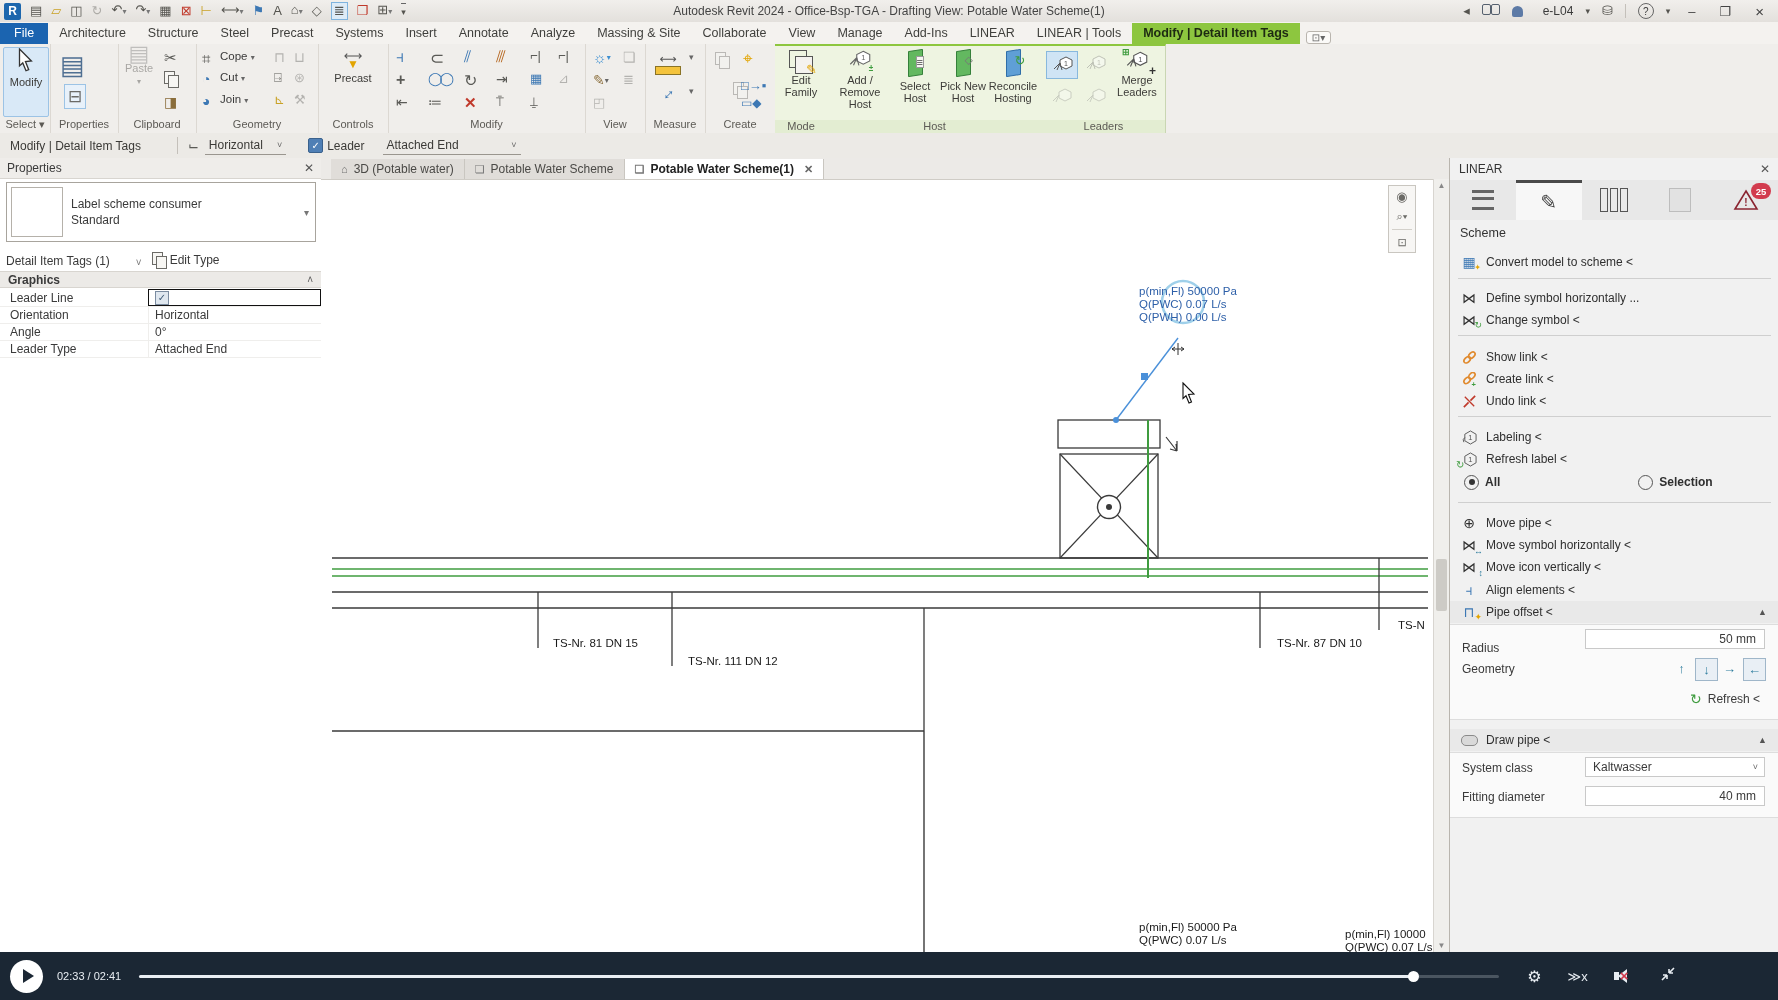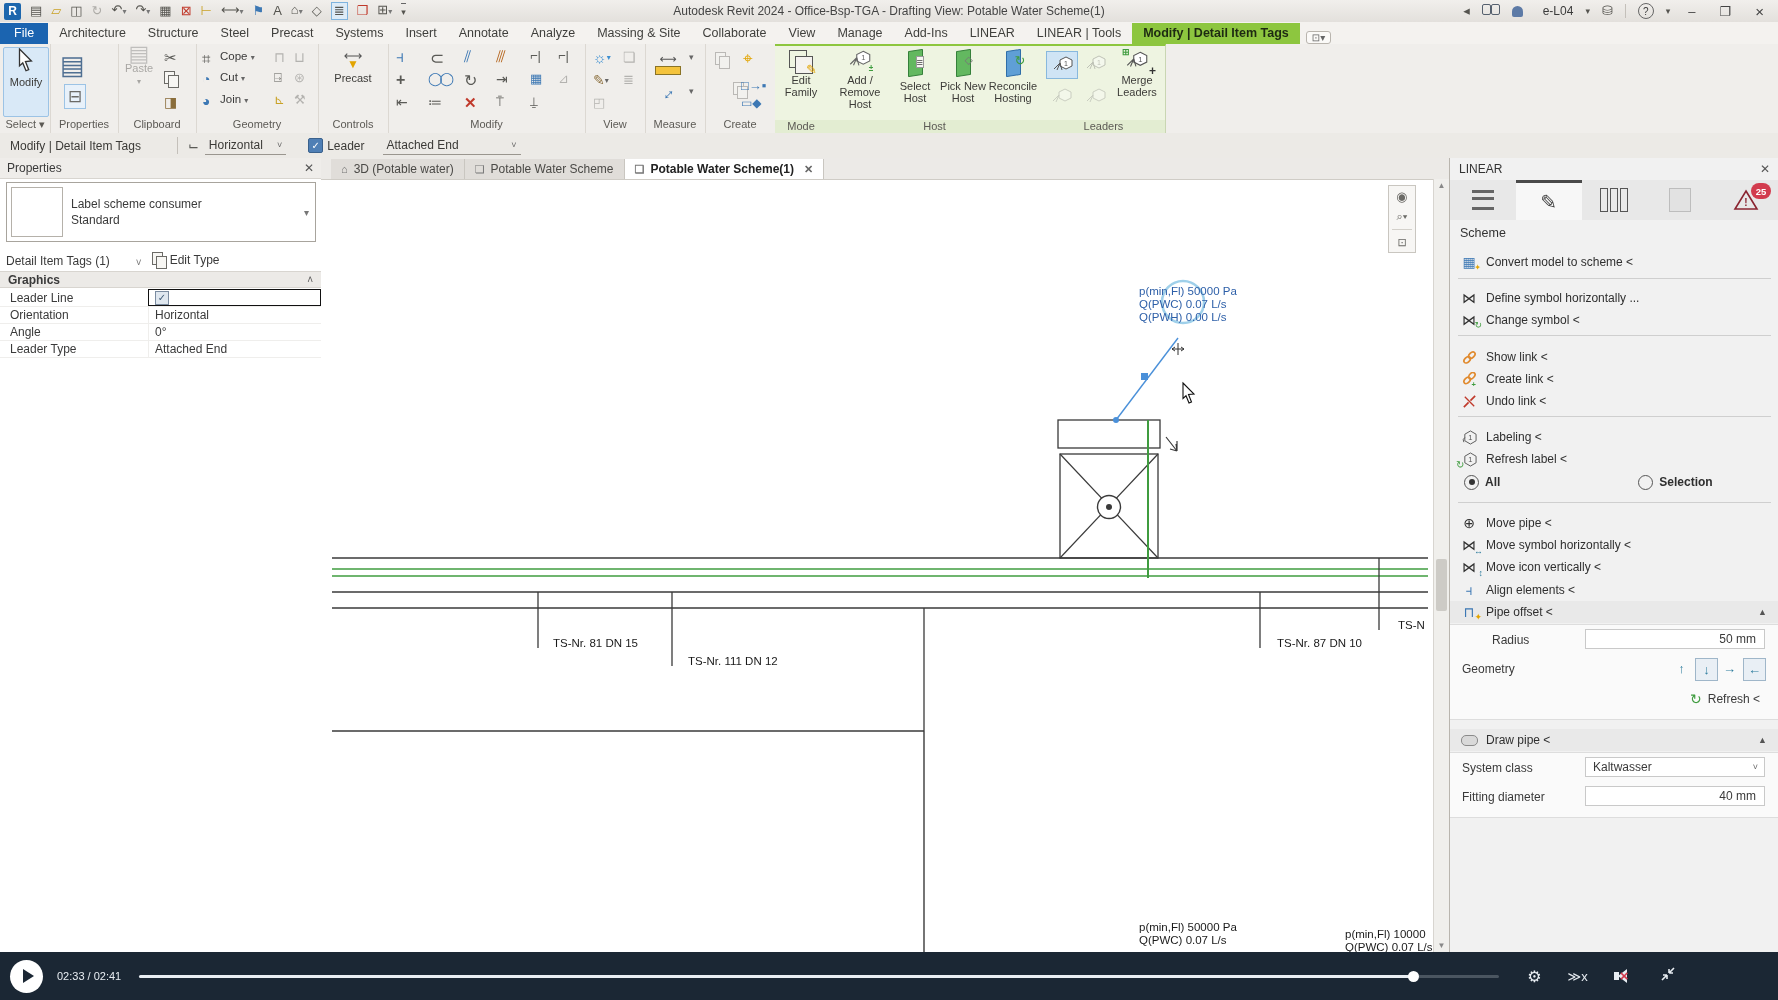--- a/index.html
+++ b/index.html
@@ -677,21 +677,21 @@
     <span class="licon" style="color:#3d78b4;">⫞</span>
     <span class="txt">Align elements &lt;</span>
   </div>
   <div class="lrow hl" style="top:443px;">
     <span class="licon" style="color:#3d78b4;position:relative;">⊓<span style="position:absolute;right:-4px;bottom:-2px;font-size:9px;color:#e2a400;">✦</span></span>
     <span class="txt">Pipe offset &lt;</span>
     <span class="caret-up">▲</span>
   </div>
 
   <div class="subbox" style="top:466px;height:94px;">
-    <span class="abs" style="left:12px;top:8px;margin-left:30px;">Radius</span>
+    <span class="abs" style="left:12px;top:16px;">Radius</span>
     <div class="inp right" style="left:135px;top:4px;width:180px;">
       <span>50 mm</span>
     </div>
     <span class="abs" style="left:12px;top:37px;">Geometry</span>
     <span class="albtn" style="left:221px;top:33px;">↑</span>
     <span class="albtn sel" style="left:245px;top:33px;">↓</span>
     <span class="albtn" style="left:269px;top:33px;">→</span>
     <span class="albtn sel" style="left:293px;top:33px;">←</span>
     <span class="abs" style="left:240px;top:66px;display:inline-flex;align-items:center;gap:6px;">
       <span class="green-t" style="font-size:14px;">↻</span>

